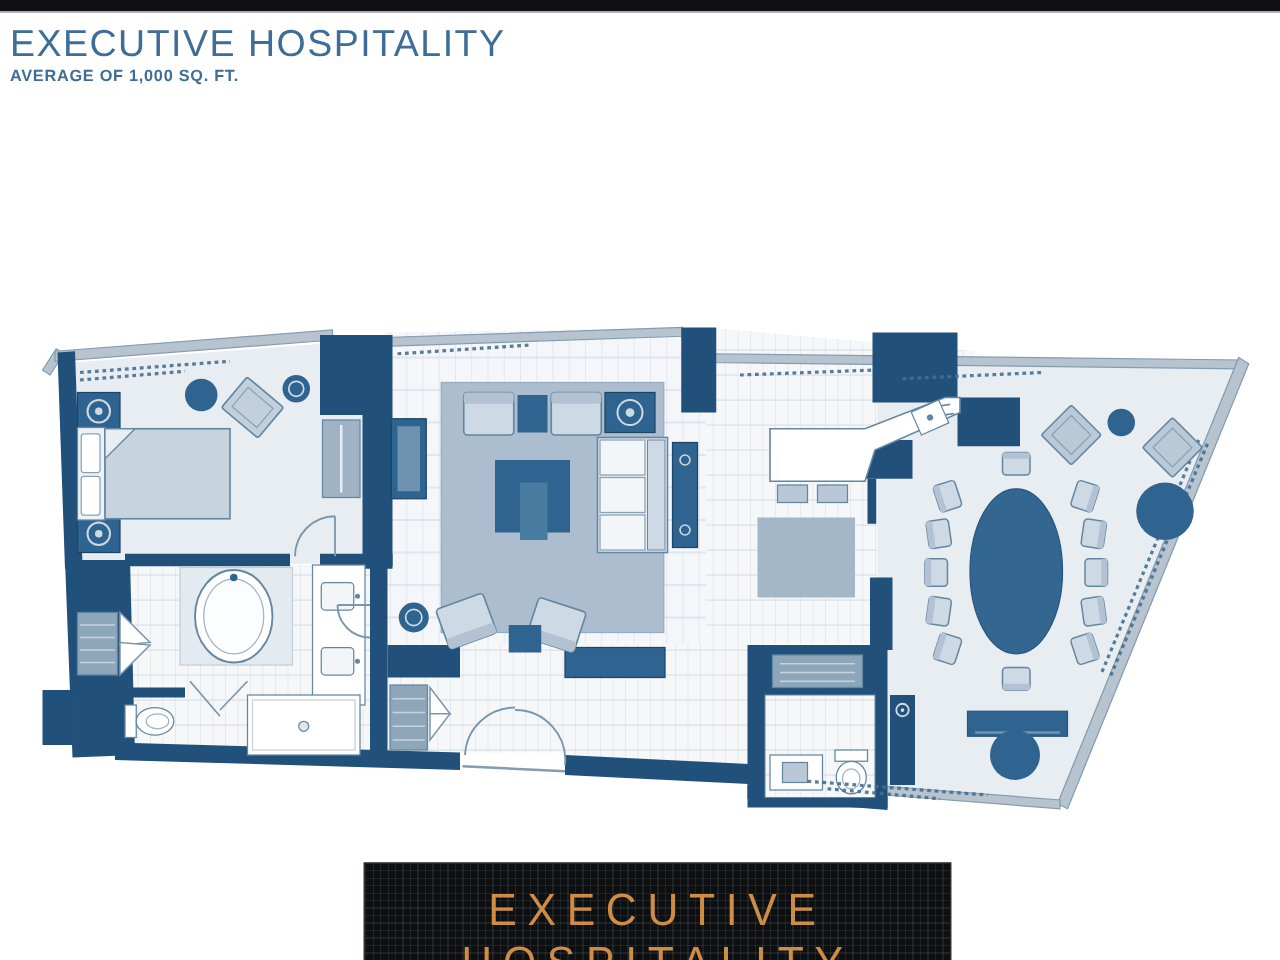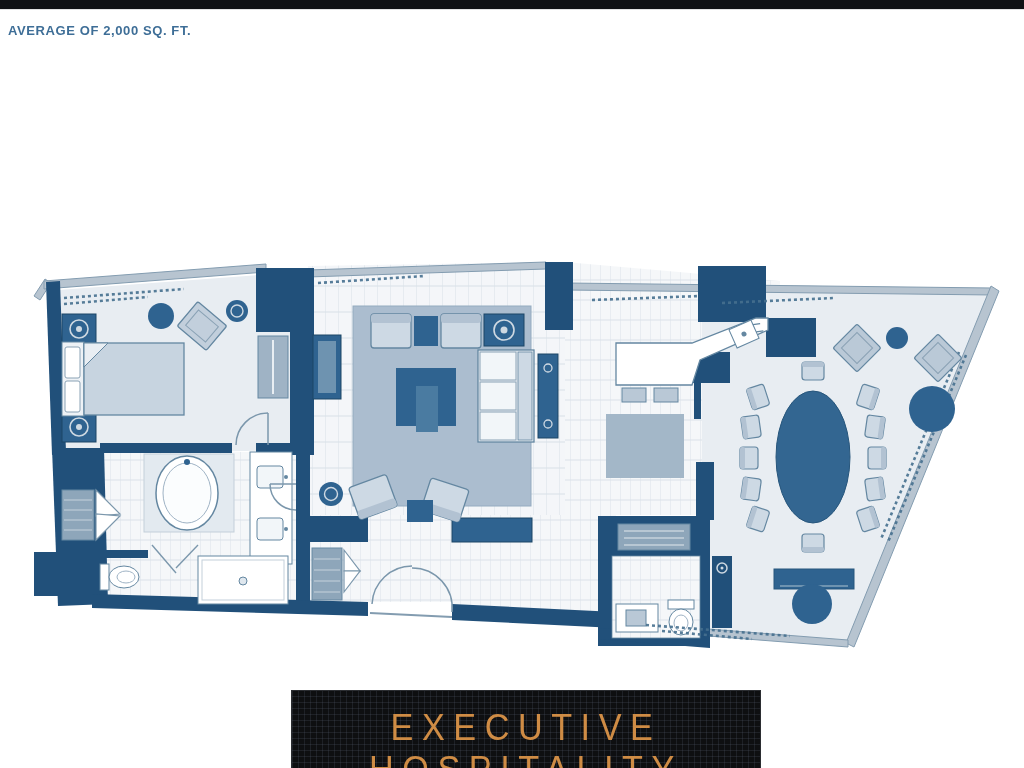--- a/index.html
+++ b/index.html
@@ -19,21 +19,22 @@
   .footer .l{margin:0;color:#cf8c45;font-weight:400;font-size:36px;line-height:42px;
              letter-spacing:9px;transform:scaleX(.95);transform-origin:center;}
   .footer .l1{margin-top:16px;}
 </style>
 </head>
 <body>
 
 <div class="topbar"></div>
 
 <div class="header">
-  <h2>AVERAGE OF 2,000 SQ. FT.</h2>
+  <h1>EXECUTIVE HOSPITALITY</h1>
+  <h2>AVERAGE OF 1,000 SQ. FT.</h2>
 </div>
 
 <svg class="plan" viewBox="0 0 1024 768" xmlns="http://www.w3.org/2000/svg">
   <defs>
     <pattern id="tileS" width="10" height="20" patternUnits="userSpaceOnUse">
       <rect width="10" height="20" fill="#f5f7f9"></rect>
       <path d="M0 0H10 M0 0V20 M0 20H10" stroke="#dbe2e9" stroke-width="1" fill="none"></path>
     </pattern>
     <pattern id="tileL" width="13" height="26" patternUnits="userSpaceOnUse">
       <rect width="13" height="26" fill="#f4f6f9"></rect>

